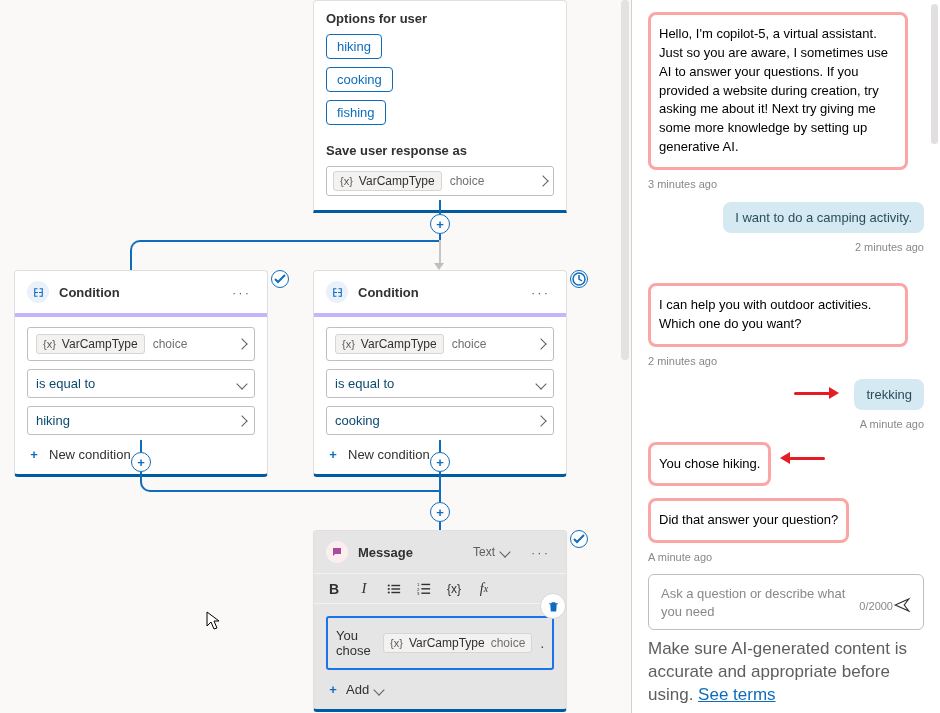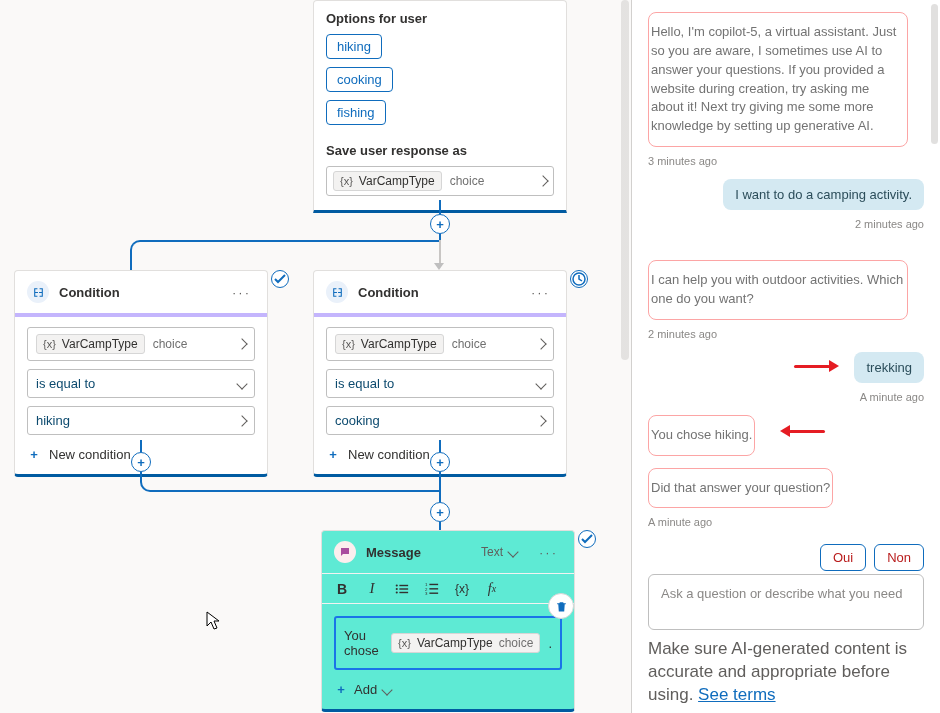--- a/index.html
+++ b/index.html
@@ -118,23 +118,22 @@
     display: flex; align-items: center; gap: 8px; color: #323130;
     font-size: 13px; padding-top: 4px; cursor: pointer;
   }
   .tiny-plus {
     width: 14px; height: 14px; display: inline-flex; align-items: center; justify-content: center;
     color: #0f6cbd; font-weight: 700;
   }
   
   .msg-card {
     position: absolute; left: 313px; top: 530px; width: 254px;
-    background: #5eead4; border: 1px solid #e1dfdd; border-bottom: 3px solid #005ba1;
+    background: #e5e5e5; border: 1px solid #e1dfdd; border-bottom: 3px solid #005ba1;
     border-radius: 4px;
-    margin-left: 8px;
   }
   .msg-head {
     display: flex; align-items: center; gap: 10px; padding: 10px 12px;
     border-bottom: 1px solid #f3f2f1; position: relative;
   }
   .msg-icon {
     width: 22px; height: 22px; border-radius: 50%; background: #fceeee;
     display:flex;align-items:center;justify-content:center;
   }
   .msg-icon svg { width: 12px; height: 12px; fill:#a94c9e; }
@@ -176,22 +175,22 @@
     position:relative;
   }
   .chat-scroll {
     position:absolute; right:2px; top:4px; width:7px; height:140px;
     background:#c8c6c4; border-radius:4px; opacity:.55;
   }
   .msgs { flex:1; overflow:hidden; display:flex; flex-direction:column; gap:6px; }
   .bot-bubble {
     align-self:flex-start;
     max-width: 260px;
-    background:#fff; border:1px solid #fca5a5; border-radius:8px;
-    padding: 10px 2px; line-height: 1.45; color:#737373;
+    background:#fff; border:3px solid #fca5a5; border-radius:8px;
+    padding: 10px 8px; line-height: 1.45; color:#000000;
   }
   .user-bubble {
     align-self:flex-end;
     background:#d4e9f2; color:#2b4d5a;
     border-radius: 8px; padding: 8px 12px;
   }
   .ts-left { align-self:flex-start; font-size:11px; color:#8a8886; margin: 2px 0 6px; }
   .ts-right{ align-self:flex-end;  font-size:11px; color:#8a8886; margin: 2px 0 6px; }
   .divider {
     height:1px; background:#e1dfdd; width: 100%; align-self:stretch;
@@ -461,19 +460,27 @@
       <div class="ts-left">A minute ago</div>
 
       <div class="quick-btns">
         <span class="quick-btn">Oui</span>
         <span class="quick-btn">Non</span>
       </div>
     </div>
 
     <div class="ask-box">
       <div class="prompt">Ask a question or describe what you need</div>
+      <div class="ask-row">
+        <span class="count">0/2000</span>
+        <span class="send">
+          <svg viewBox="0 0 24 24">
+              <path d="M3 12 L21 4 L15 12 L21 20 Z"></path>
+            </svg>
+        </span>
+      </div>
     </div>
     <div class="disclaim">
       <span>Make sure AI-generated content is accurate and appropriate before using. </span><a>See terms</a>
     </div>
   </div>
 
 </div>
 
 </body></html>

